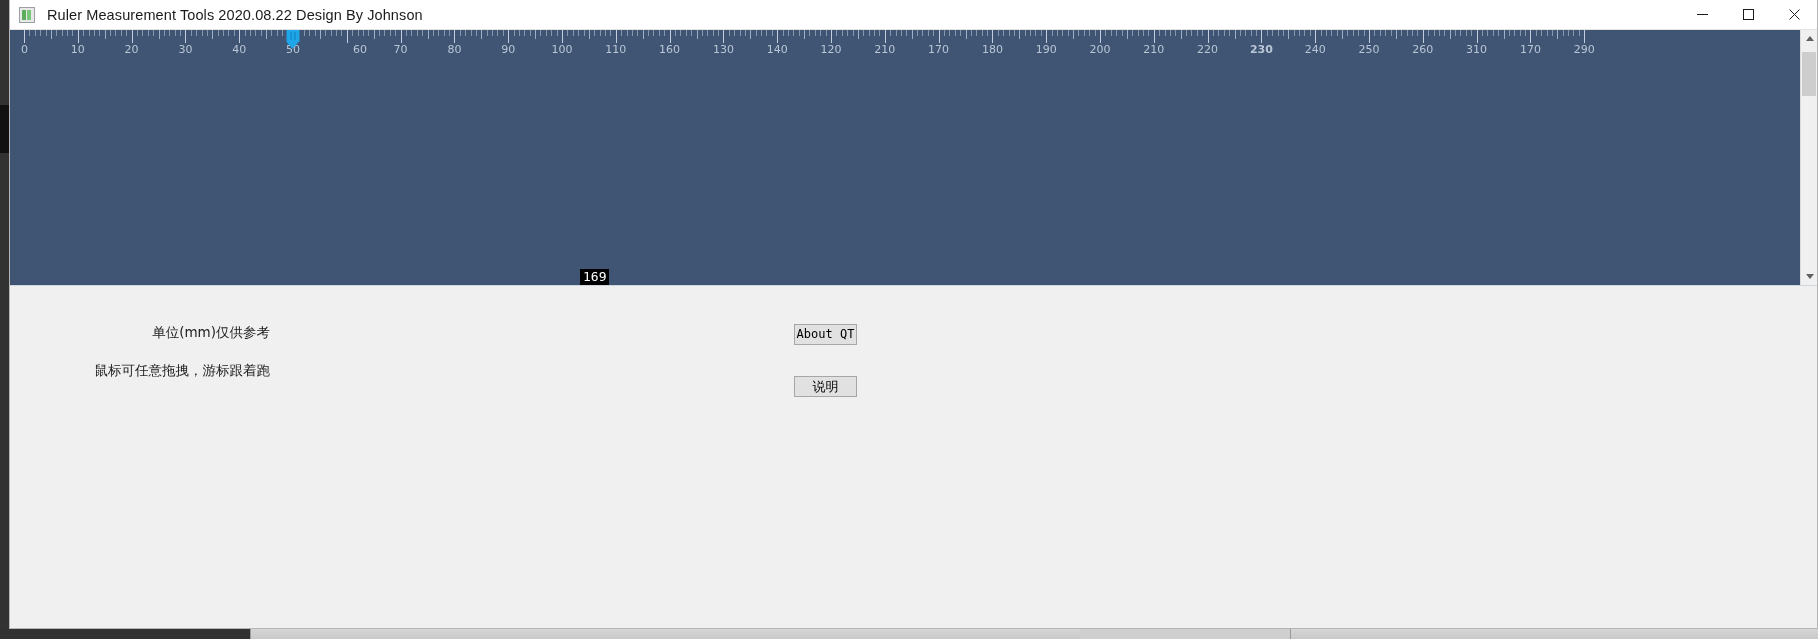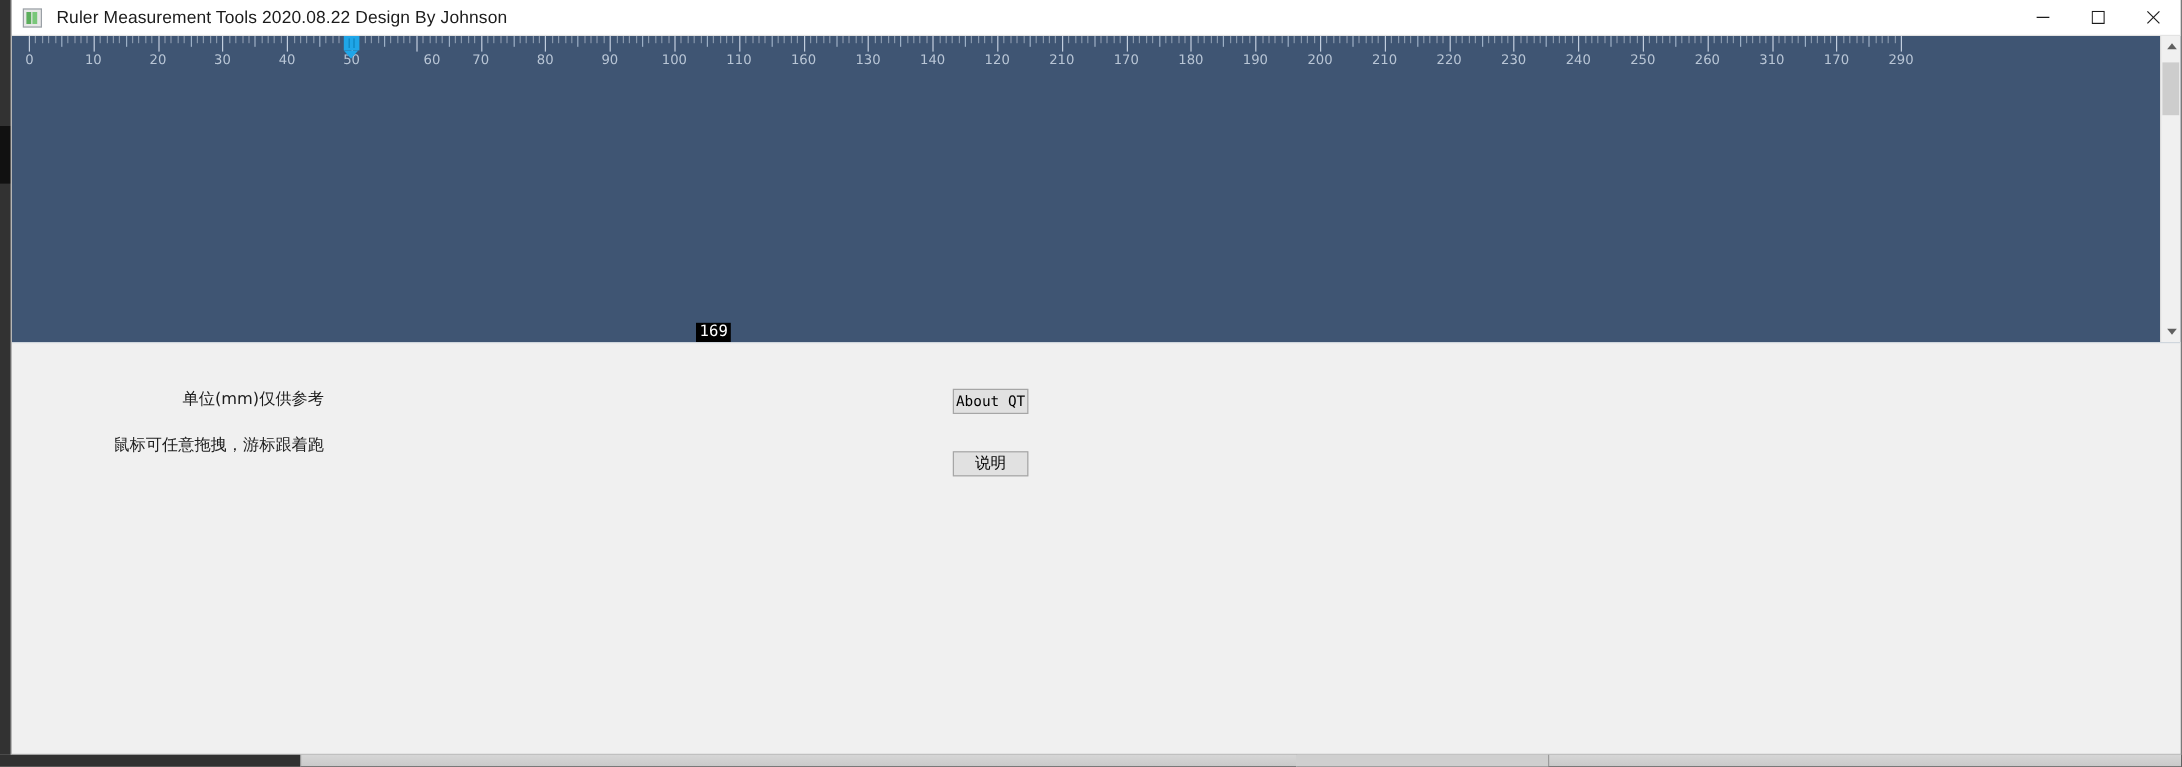--- a/index.html
+++ b/index.html
@@ -622,21 +622,21 @@
             <div class="tick minor" style="left: 1202.98px;"></div>
             <div class="tick minor" style="left: 1208.36px;"></div>
             <div class="tick minor" style="left: 1213.74px;"></div>
             <div class="tick minor" style="left: 1219.12px;"></div>
             <div class="tick mid" style="left: 1224.5px;"></div>
             <div class="tick minor" style="left: 1229.88px;"></div>
             <div class="tick minor" style="left: 1235.26px;"></div>
             <div class="tick minor" style="left: 1240.64px;"></div>
             <div class="tick minor" style="left: 1246.02px;"></div>
             <div class="tick major" style="left: 1251.4px;"></div>
-            <div class="tick-label" style="left: 1251.4px;">230</div>
+            <div class="tick-label" style="left: 1251.4px; font-weight: bold;">230</div>
             <div class="tick minor" style="left: 1256.78px;"></div>
             <div class="tick minor" style="left: 1262.16px;"></div>
             <div class="tick minor" style="left: 1267.54px;"></div>
             <div class="tick minor" style="left: 1272.92px;"></div>
             <div class="tick mid" style="left: 1278.3px;"></div>
             <div class="tick minor" style="left: 1283.68px;"></div>
             <div class="tick minor" style="left: 1289.06px;"></div>
             <div class="tick minor" style="left: 1294.44px;"></div>
             <div class="tick minor" style="left: 1299.82px;"></div>
             <div class="tick major" style="left: 1305.2px;"></div>

